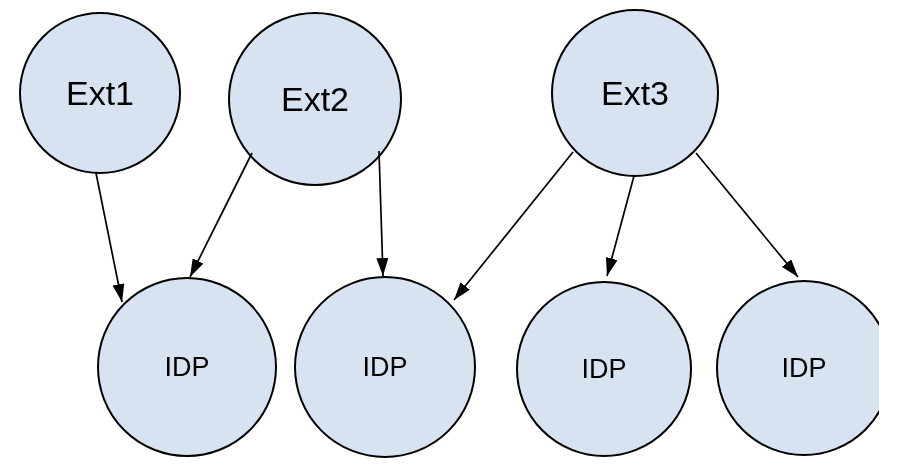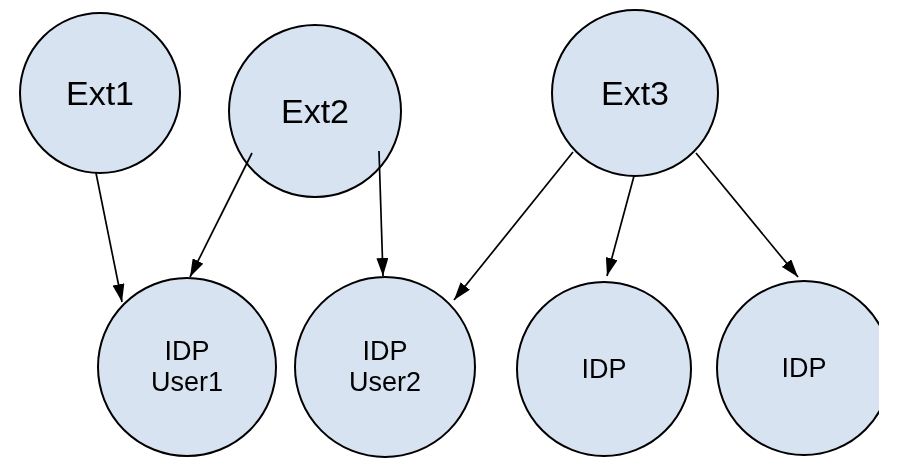--- a/index.html
+++ b/index.html
@@ -61,45 +61,43 @@
       <line x1="696" y1="153" x2="798" y2="277" stroke="#000000" stroke-width="1.7" marker-end="url(#arrowhead)"></line>
     </svg>
 
   <div class="node" style="left: 19px; top: 12px; width: 162px; height: 162px; background: rgb(216, 227, 242); border: 2px solid rgb(0, 0, 0); font-size: 34px; line-height: 39px;">
     <div class="node-label">
       <span>Ext1</span>
       <span></span>
     </div>
   </div>
 
-  <div class="node" style="left: 228px; top: 24px; width: 174px; height: 174px; background: rgb(216, 227, 242); border: 2px solid rgb(0, 0, 0); font-size: 34px; line-height: 39px;">
+  <div class="node" style="left: 228px; top: 12px; width: 174px; height: 174px; background: rgb(216, 227, 242); border: 2px solid rgb(0, 0, 0); font-size: 34px; line-height: 39px;">
     <div class="node-label">
       <span>Ext2</span>
       <span></span>
     </div>
   </div>
 
   <div class="node" style="left: 551px; top: 9px; width: 168px; height: 168px; background: rgb(216, 227, 242); border: 2px solid rgb(0, 0, 0); font-size: 34px; line-height: 39px; text-align: center;">
     <div class="node-label">
       <span>Ext3</span>
       <span></span>
     </div>
   </div>
 
   <div class="node" style="left: 97px; top: 277px; width: 180px; height: 180px; background: rgb(216, 227, 242); border: 2px solid rgb(0, 0, 0); font-size: 27px; line-height: 31px;">
     <div class="node-label">
       <span>IDP</span>
-      <span>User1</span>
     </div>
   </div>
 
   <div class="node" style="left: 294px; top: 276px; width: 182px; height: 182px; background: rgb(216, 227, 242); border: 2px solid rgb(0, 0, 0); font-size: 27px; line-height: 31px;">
     <div class="node-label">
       <span>IDP</span>
-      <span>User2</span>
     </div>
   </div>
 
   <div class="node" style="left: 516px; top: 281px; width: 176px; height: 176px; background: rgb(216, 227, 242); border: 2px solid rgb(0, 0, 0); font-size: 27px; line-height: 31px;">
     <div class="node-label">
       <span>IDP</span>
     </div>
   </div>
 
   <div class="node" style="left: 716px; top: 280px; width: 176px; height: 176px; background: rgb(216, 227, 242); border: 2px solid rgb(0, 0, 0); font-size: 27px; line-height: 31px;">

